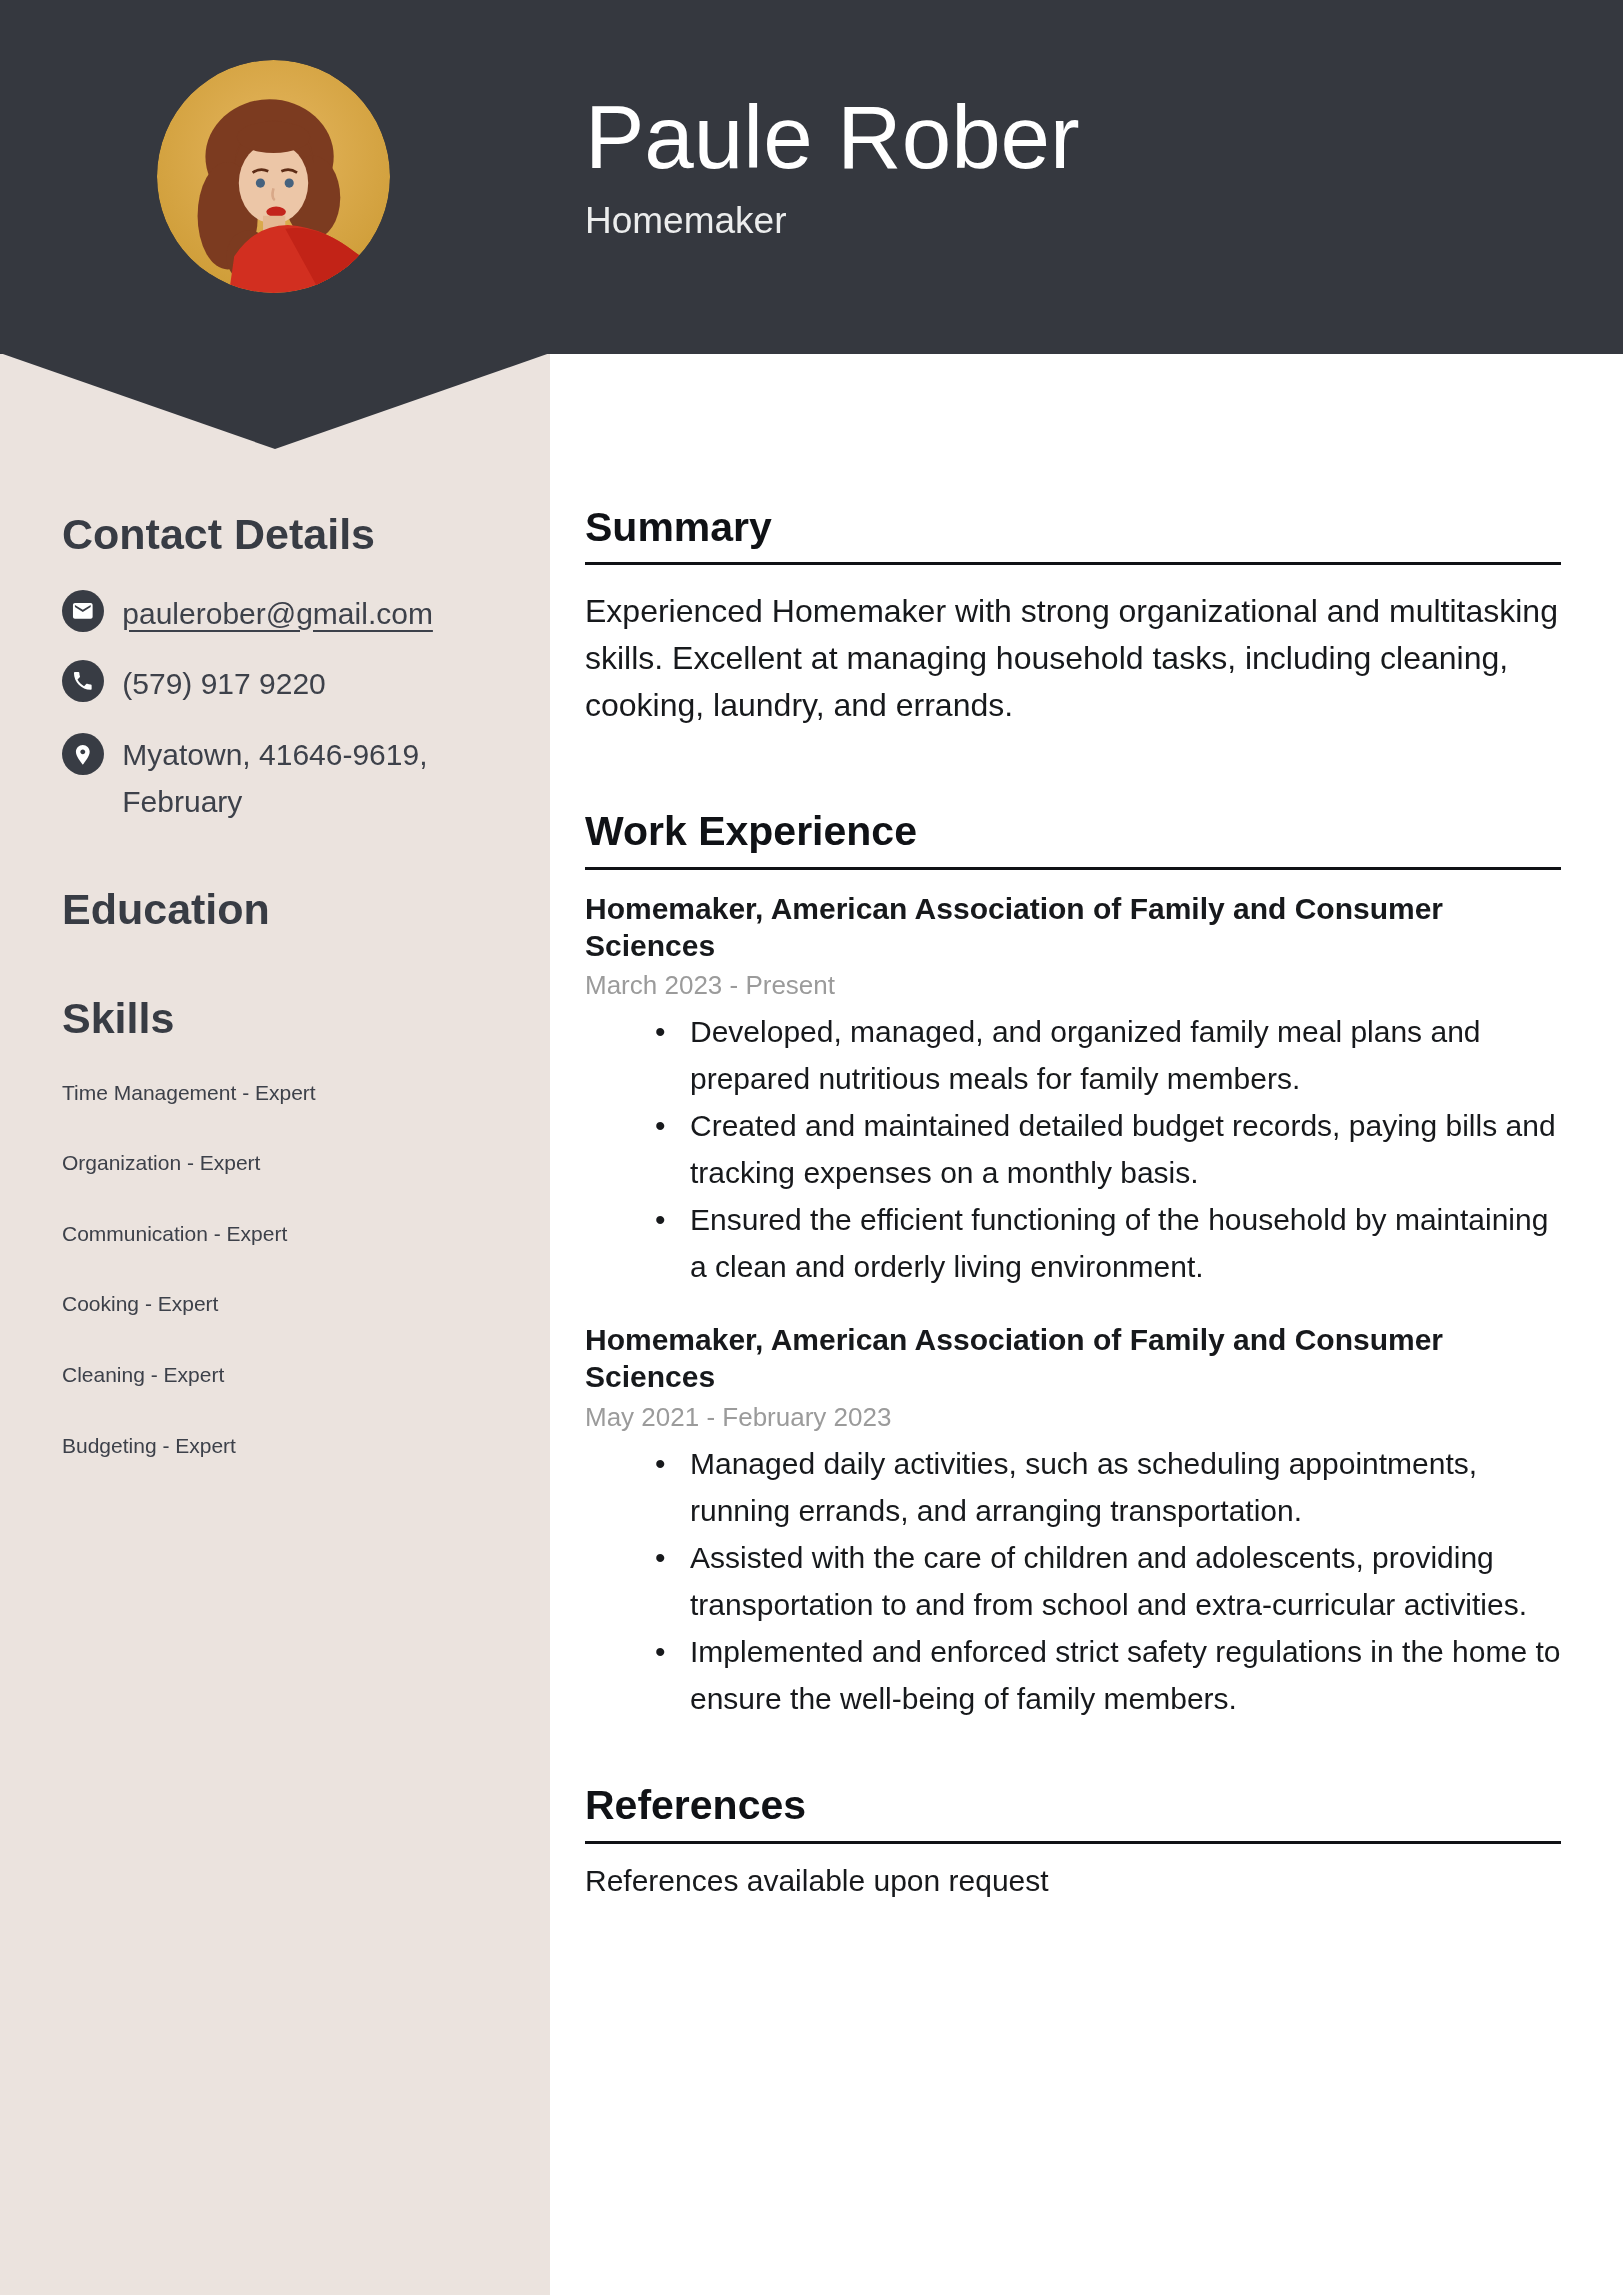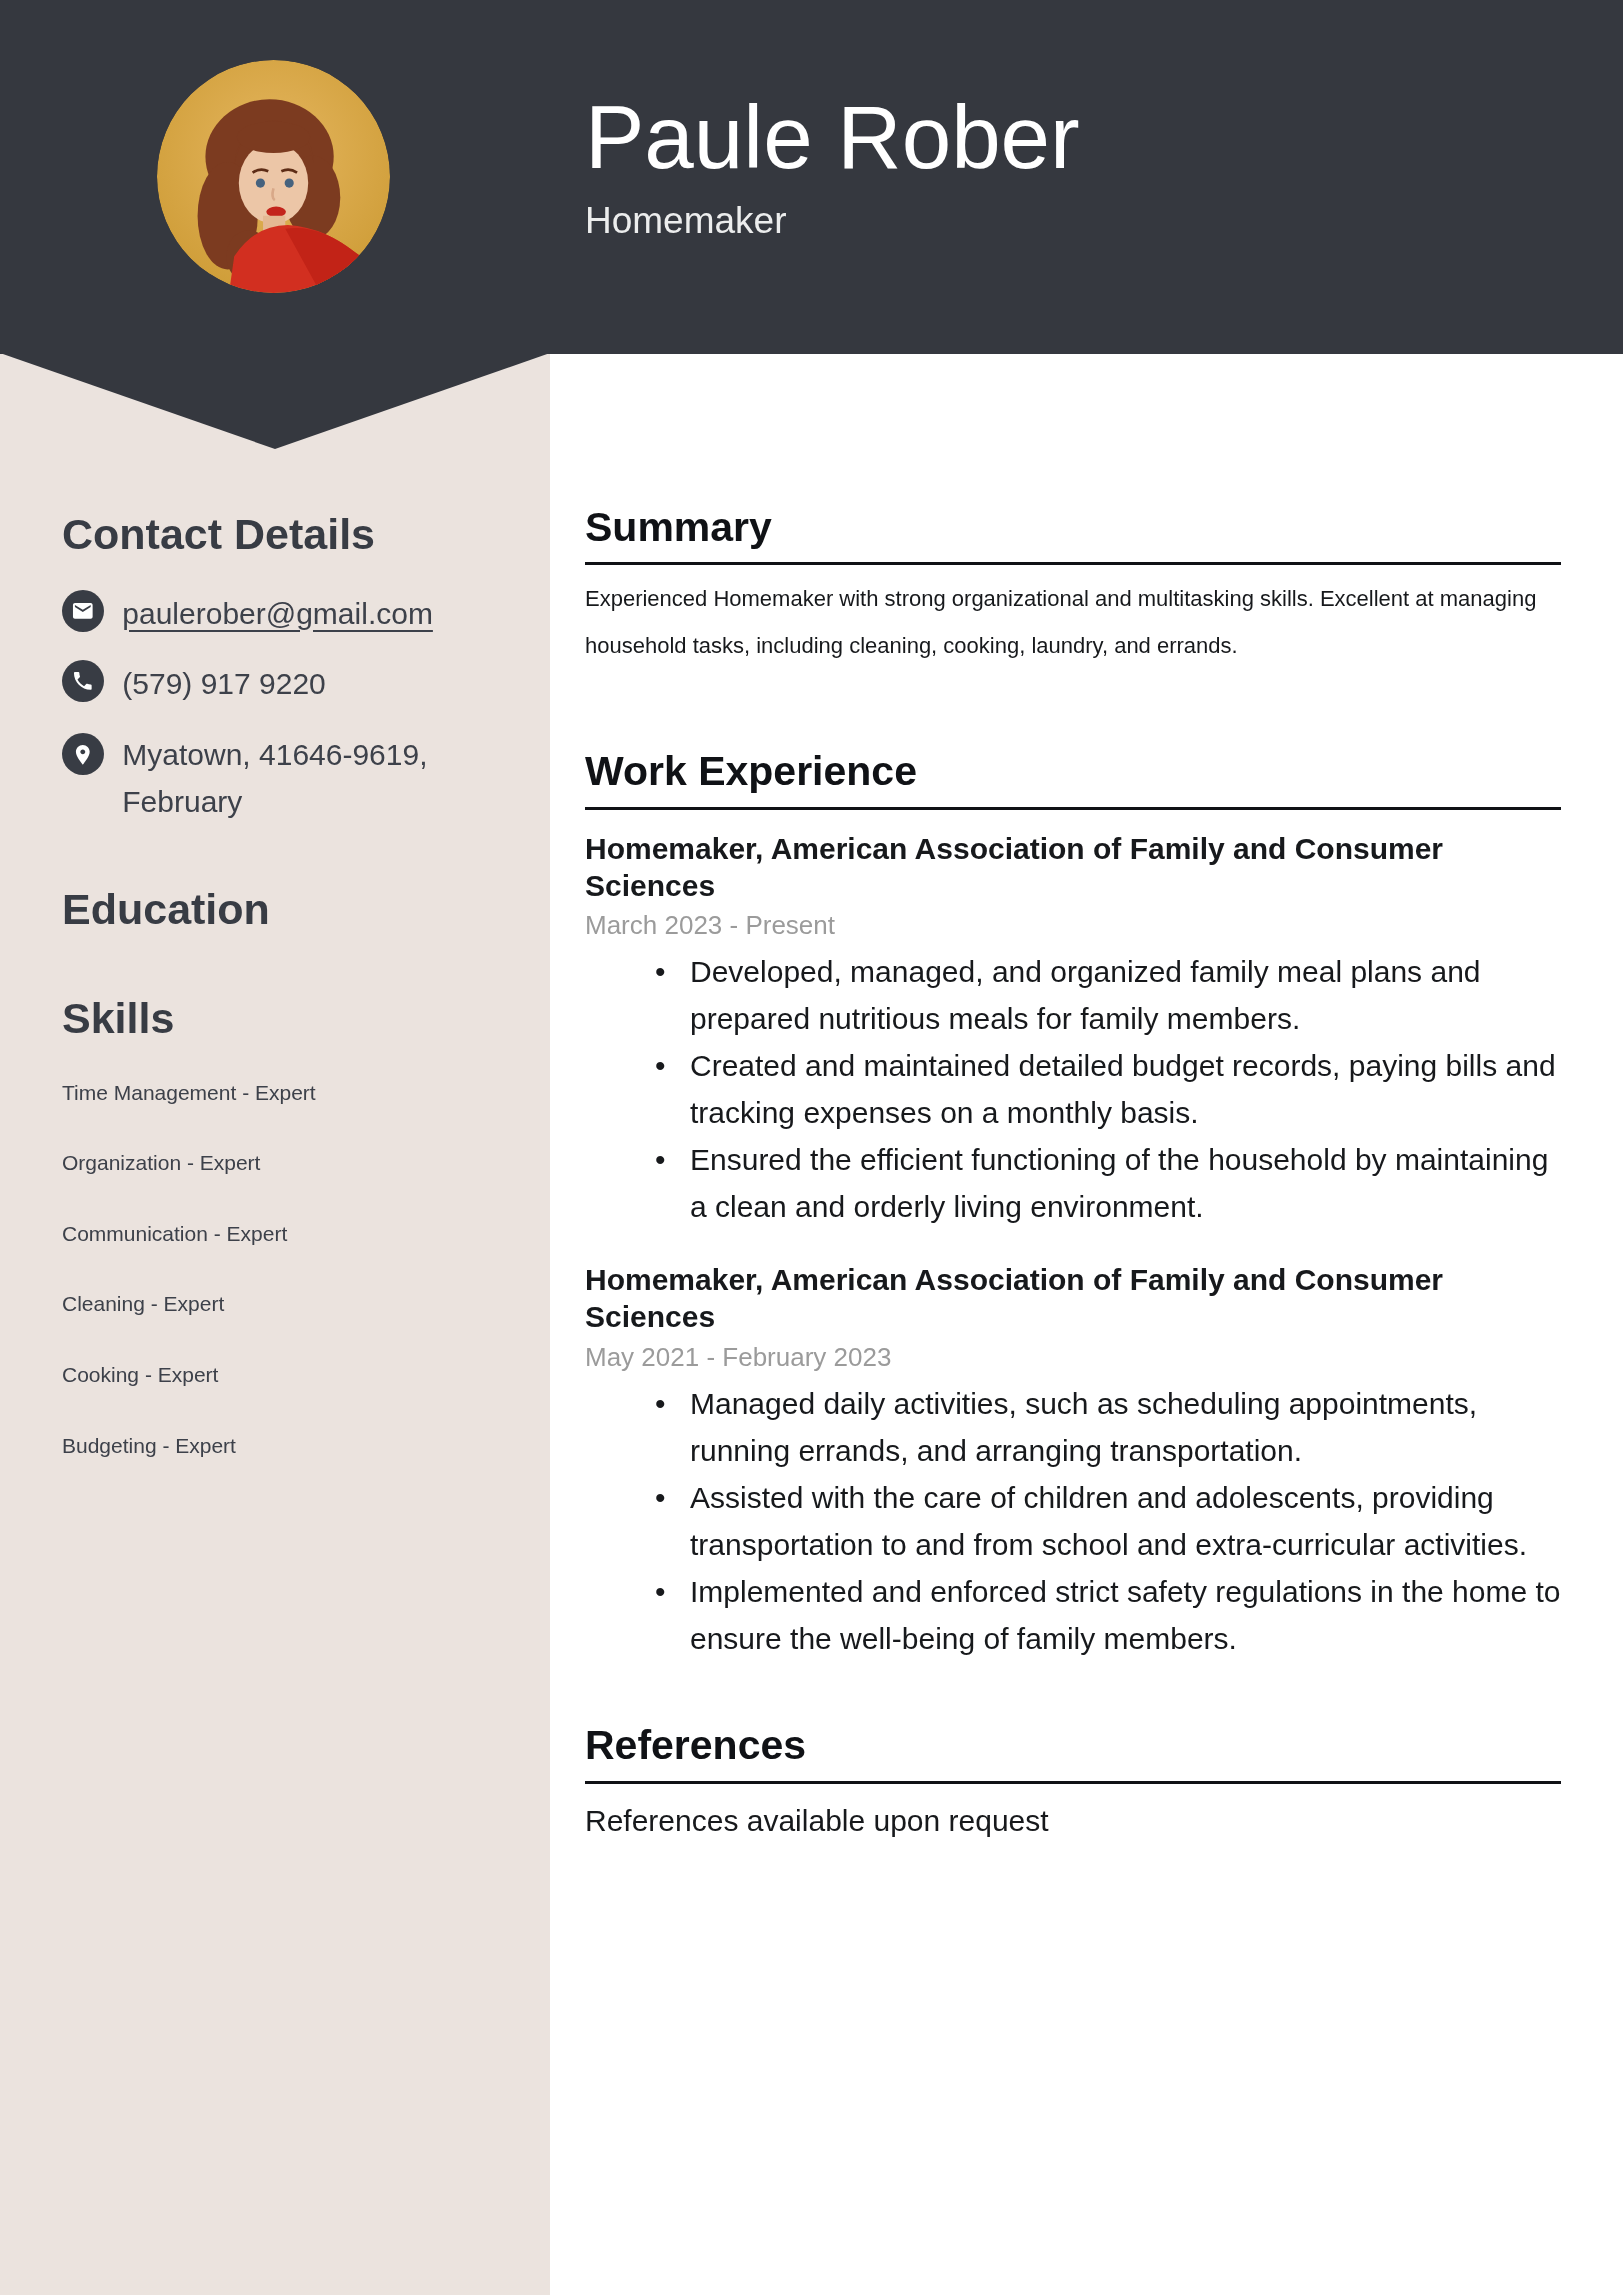--- a/index.html
+++ b/index.html
@@ -110,21 +110,21 @@
     z-index:2;
   }
   .main-h {
     font-size:41px; font-weight:700; color:#101216;
     line-height:1.0;
     padding-bottom:14.4px;
     border-bottom:3.9px solid #101216;
   }
   .work-h { margin-top:82px; }
   .refs-h { margin-top:63px; }
-  .summary-p { margin-top:10px; font-size:22px; line-height:47px; color:var(--ink, #17191c); }
+  .summary-p { margin-top:23px; font-size:32px; line-height:47px; color:var(--ink, #17191c); }
   .job { margin-top:0; }
   .job-title {
     margin-top:20px;
     font-size:30px; font-weight:700; line-height:37px;
     color:var(--ink, #17191c);
   }
   .job.second .job-title { margin-top:31px; }
   .job-dates { margin-top:5.2px; font-size:26px; line-height:33px; color:var(--date-gray, #9b9b9b); }
   .bullets { margin-top:6.5px; list-style:none; }
   .bullets li { display:flex; }
@@ -227,22 +227,22 @@
     <section class="section-edu">
       <h2 class="side-h">Education</h2>
     </section>
 
     <section class="section-skills">
       <h2 class="side-h">Skills</h2>
       <ul class="skills-list">
         <li>Time Management - Expert</li>
         <li>Organization - Expert</li>
         <li>Communication - Expert</li>
+        <li>Cooking - Expert</li>
         <li>Cleaning - Expert</li>
-        <li>Cooking - Expert</li>
         <li>Budgeting - Expert</li>
       </ul>
     </section>
   </aside>
 
   <main class="main">
 
     <section>
       <h2 class="main-h">Summary</h2>
       <p class="summary-p">Experienced Homemaker with strong organizational and multitasking skills. Excellent at managing household tasks, including cleaning, cooking, laundry, and errands.</p>

